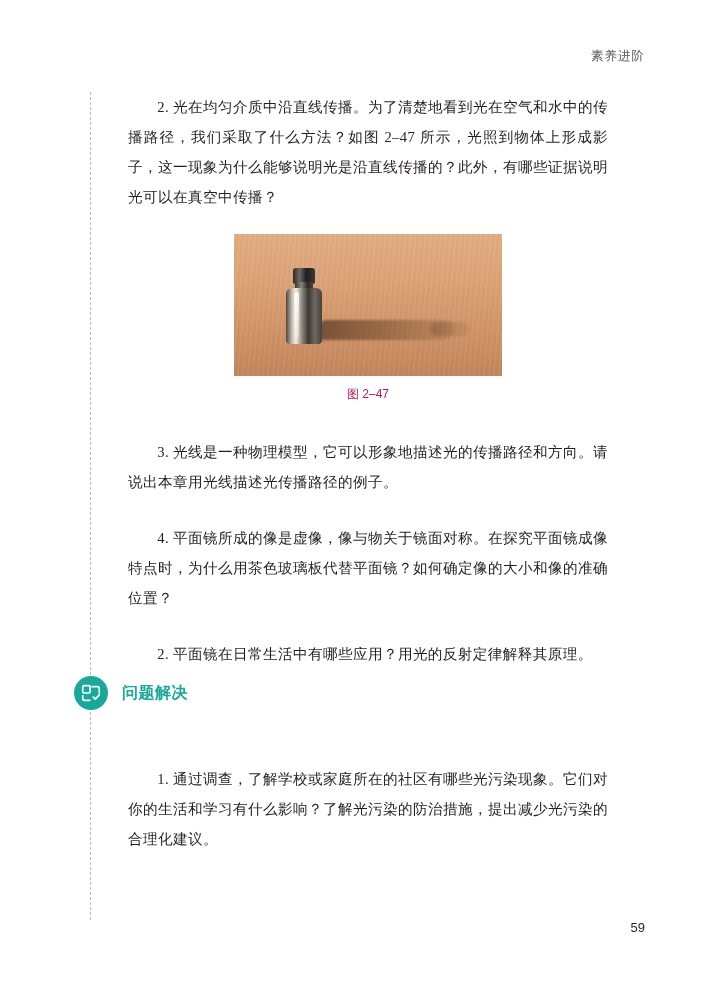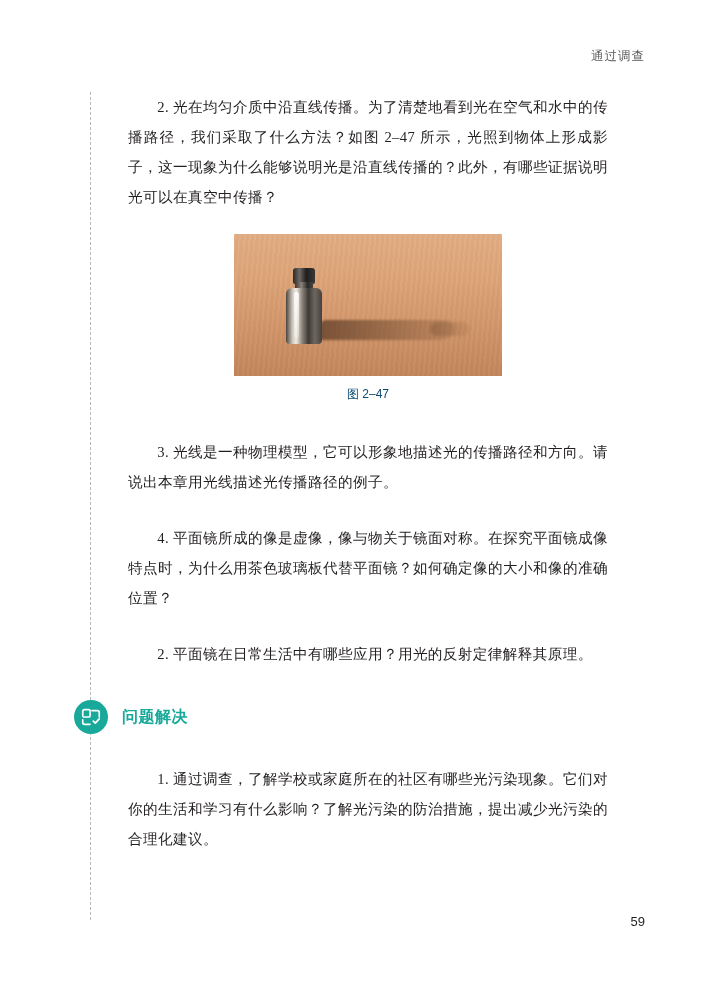--- a/index.html
+++ b/index.html
@@ -137,30 +137,30 @@
     bottom: 40px;
     width: 40px;
     height: 14px;
     background: linear-gradient(90deg, rgba(120,80,52,0.45) 0%, rgba(160,112,76,0.18) 100%);
     border-radius: 8px;
     filter: blur(1.5px);
   }
   .fig-caption {
     margin-top: 10px;
     font-size: 12px;
-    color: #0c4a6e;
+    color: #be185d;
     font-family: "Liberation Sans", "DejaVu Sans", sans-serif;
     text-align: center;
   }
 
   
   .section-head {
     position: absolute;
     left: 74px;
-    top: 700px;
+    top: 676px;
     display: flex;
     align-items: center;
     gap: 14px;
     text-align: right;
   }
   .sec-icon {
     width: 34px;
     height: 34px;
     border-radius: 50%;
     background: #18a99a;
@@ -181,32 +181,32 @@
   .content2 {
     position: absolute;
     left: 128px;
     top: 764px;
     width: 480px;
   }
 
   .page-number {
     position: absolute;
     right: 58px;
-    bottom: 66px;
+    bottom: 60px;
     font-size: 13px;
     color: #231f20;
     font-family: "Liberation Sans", "DejaVu Sans", sans-serif;
   }
 </style>
 </head>
 <body>
 
 <div class="page">
 
-  <div class="header">通过调查</div>
+  <div class="header">素养进阶</div>
 
   <div class="dashed-rule"></div>
 
   <div class="content">
 
     <p class="para indent">2. 光在均匀介质中沿直线传播。为了清楚地看到光在空气和水中的传播路径，我们采取了什么方法？如图 2–47 所示，光照到物体上形成影子，这一现象为什么能够说明光是沿直线传播的？此外，有哪些证据说明光可以在真空中传播？</p>
 
     <div class="figure">
       <div class="photo">
         <div class="band1"></div>

